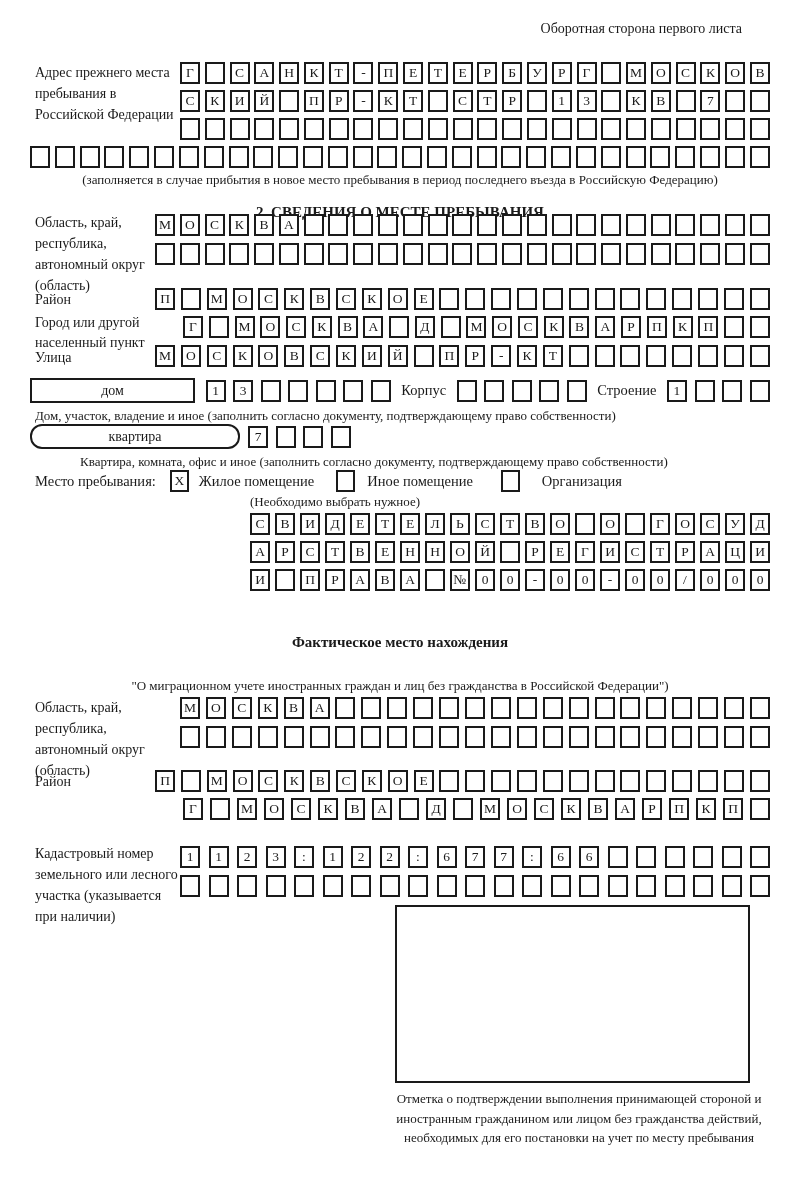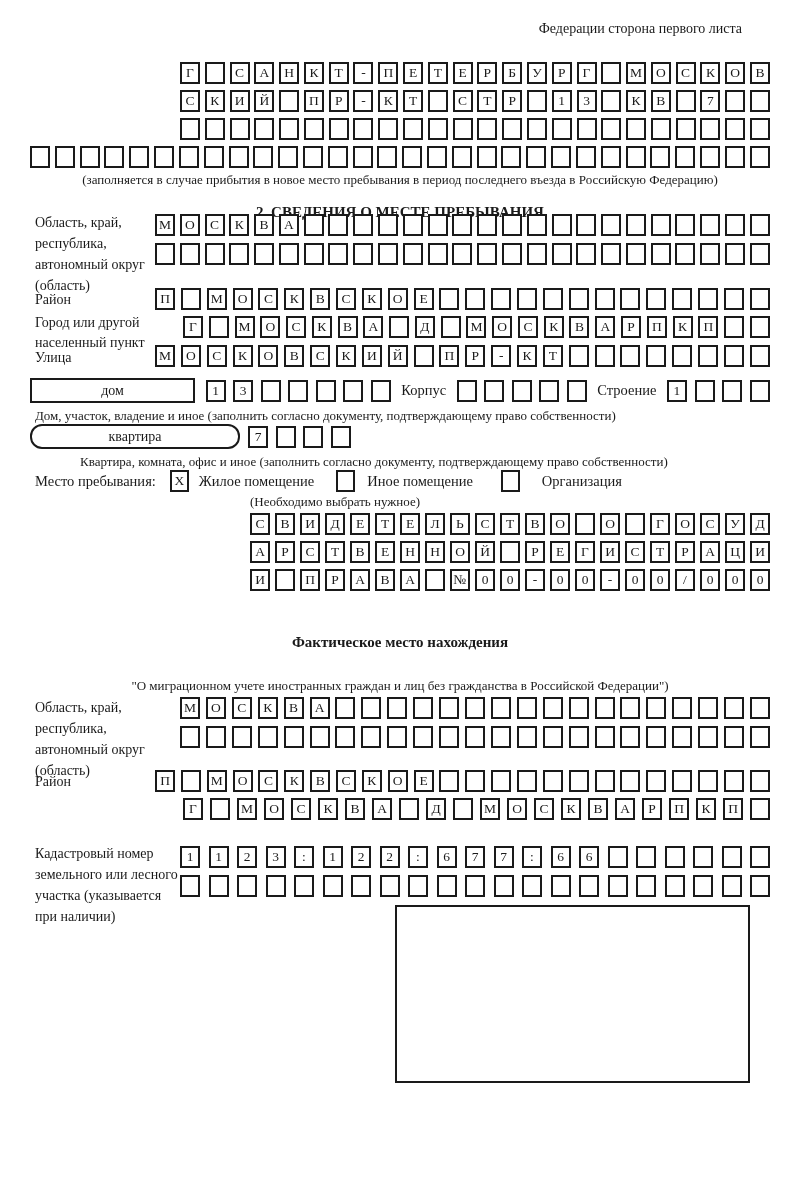--- a/index.html
+++ b/index.html
@@ -28,22 +28,23 @@
     display:flex; align-items:center; justify-content:center; font-size:13.5px; background:#fff;
   }
   .markbox { border:2px solid #1a1a1a; background:#fff; }
   .inline-lbl { font-size:14.5px; white-space:nowrap; }
 </style>
 </head>
 <body>
 
 <div class="page">
 
-  <div class="abs lbl" style="top:18px; left:0; width:742px; text-align:right;">Федерации сторона первого листа</div>
-
+  <div class="abs lbl" style="top:18px; left:0; width:742px; text-align:right;">Оборотная сторона первого листа</div>
+
+  <div class="abs lbl" style="top:62px; left:35px; width:142px;">Адрес прежнего места пребывания в Российской Федерации</div>
   <div class="abs cellrow" style="top:62px;  left:180px; width:590px;">
       <span class="cell">Г</span>
       <span class="cell"></span>
       <span class="cell">С</span>
       <span class="cell">А</span>
       <span class="cell">Н</span>
       <span class="cell">К</span>
       <span class="cell">Т</span>
       <span class="cell">-</span>
       <span class="cell">П</span>
@@ -561,14 +562,15 @@
       <span class="cell"></span>
       <span class="cell"></span>
       <span class="cell"></span>
       <span class="cell"></span>
       <span class="cell"></span>
       <span class="cell"></span>
       <span class="cell"></span>
     </div>
 
   <div class="abs markbox" style="top:905px; left:395px; width:355px; height:178px;"></div>
+  <div class="abs cap center" style="top:1089px; left:383px; width:392px; line-height:1.5;">Отметка о подтверждении выполнения принимающей стороной и иностранным гражданином или лицом без гражданства действий, необходимых для его постановки на учет по месту пребывания</div>
 
 </div>
 
 </body></html>

